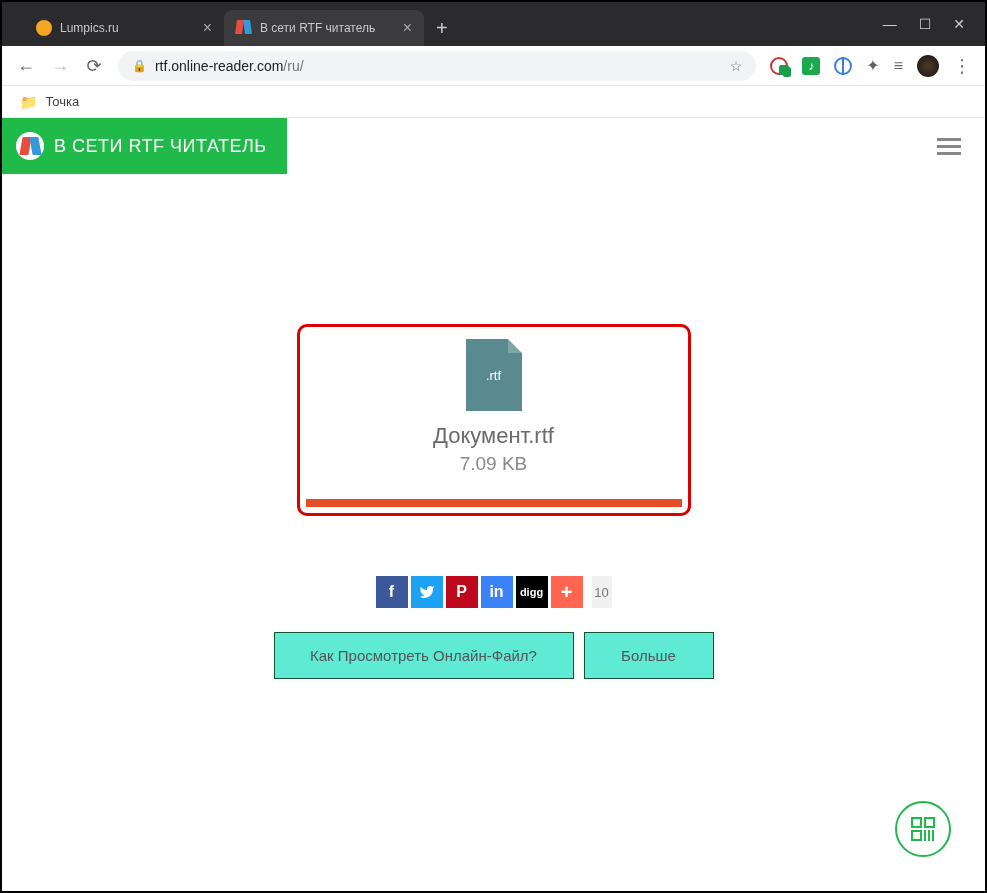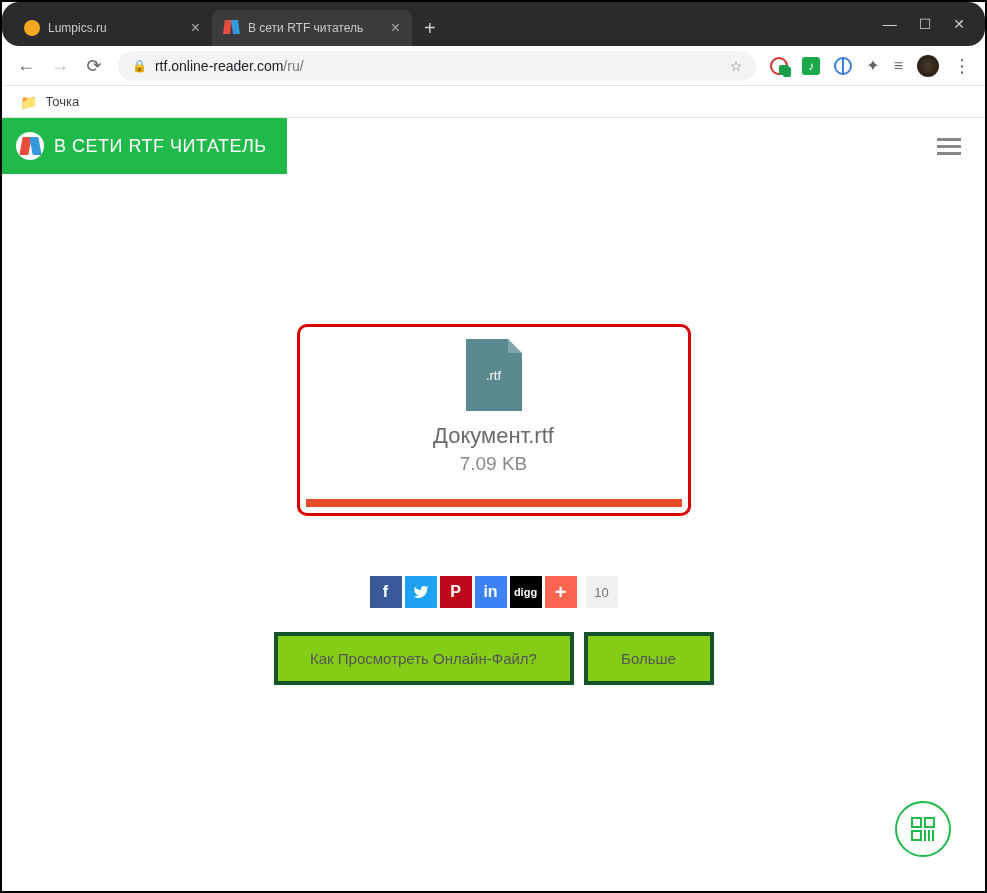--- a/index.html
+++ b/index.html
@@ -1,19 +1,19 @@
 <!DOCTYPE html>
 <html><head>
 <meta charset="utf-8">
 <style>
 * { margin: 0; padding: 0; box-sizing: border-box; font-family: -apple-system, BlinkMacSystemFont, "Segoe UI", Arial, sans-serif; }
 body { width: 987px; height: 893px; background: #fff; border: 2px solid #000; position: relative; overflow: hidden; }
 
 
-.titlebar { height: 44px; background: #2b2b2e; display: flex; align-items: flex-end; padding-left: 10px; border-radius: 17px; }
+.titlebar { height: 44px; background: #2b2b2e; display: flex; align-items: flex-end; padding-left: 22px; }
 .tabs { display: flex; height: 36px; }
 .tab { display: flex; align-items: center; padding: 0 12px; min-width: 200px; color: #c9c9c9; font-size: 12px; position: relative; gap: 8px; }
 .tab.active { background: #3b3b3e; border-radius: 8px 8px 0 0; }
 .tab-favicon { width: 16px; height: 16px; border-radius: 8px; flex-shrink: 0; }
 .tab-favicon.orange { background: #f5a623; }
 .tab-favicon.books { display: flex; }
 .tab-favicon.books::before { content: ""; width: 7px; height: 14px; background: #e74c3c; transform: skewX(-8deg); margin-right: 1px; }
 .tab-favicon.books::after { content: ""; width: 7px; height: 14px; background: #3498db; transform: skewX(8deg); }
 .tab-title { flex: 1; white-space: nowrap; overflow: hidden; text-overflow: ellipsis; }
 .tab-close { color: #aaa; font-size: 16px; cursor: pointer; }
@@ -69,25 +69,25 @@
 
 
 .share-row { display: flex; justify-content: center; gap: 3px; margin-top: 60px; align-items: center; }
 .share-btn { width: 32px; height: 32px; display: flex; align-items: center; justify-content: center; color: #fff; font-weight: bold; font-size: 16px; cursor: pointer; }
 .fb { background: #3b5998; }
 .tw { background: #1da1f2; }
 .pin { background: #bd081c; }
 .li { background: #3b82f6; }
 .digg { background: #000; font-size: 11px; }
 .addthis { background: #ff6550; font-size: 20px; }
-.share-count { width: 32px; height: 32px; background: #f0f0f0; color: #777; display: flex; align-items: center; justify-content: center; font-size: 13px; margin-left: 6px; }
+.share-count { width: 20px; height: 32px; background: #f0f0f0; color: #777; display: flex; align-items: center; justify-content: center; font-size: 13px; margin-left: 6px; }
 
 
 .btn-row { display: flex; justify-content: center; gap: 10px; margin-top: 24px; }
-.big-btn { padding: 14px 28px; border: 4px solid #14532d; background: #84cc16; color: #555; font-size: 15px; cursor: pointer; }
+.big-btn { padding: 14px 28px; border: 1px solid #14532d; background: #5eead4; color: #555; font-size: 15px; cursor: pointer; }
 .big-btn:first-child { min-width: 300px; }
 .big-btn:last-child { min-width: 130px; }
 
 
 .qr-float { position: absolute; bottom: 34px; right: 34px; width: 56px; height: 56px; border: 2px solid #1fba4a; border-radius: 50%; display: flex; align-items: center; justify-content: center; cursor: pointer; background: #fff; }
 .qr-icon { width: 24px; height: 24px; display: grid; grid-template-columns: 1fr 1fr; grid-template-rows: 1fr 1fr; gap: 2px; }
 .qr-icon span { border: 2px solid #1fba4a; }
 .qr-icon span:last-child { border: none; background: repeating-linear-gradient(90deg, #1fba4a 0 2px, transparent 2px 4px); }
 </style>
 </head>

